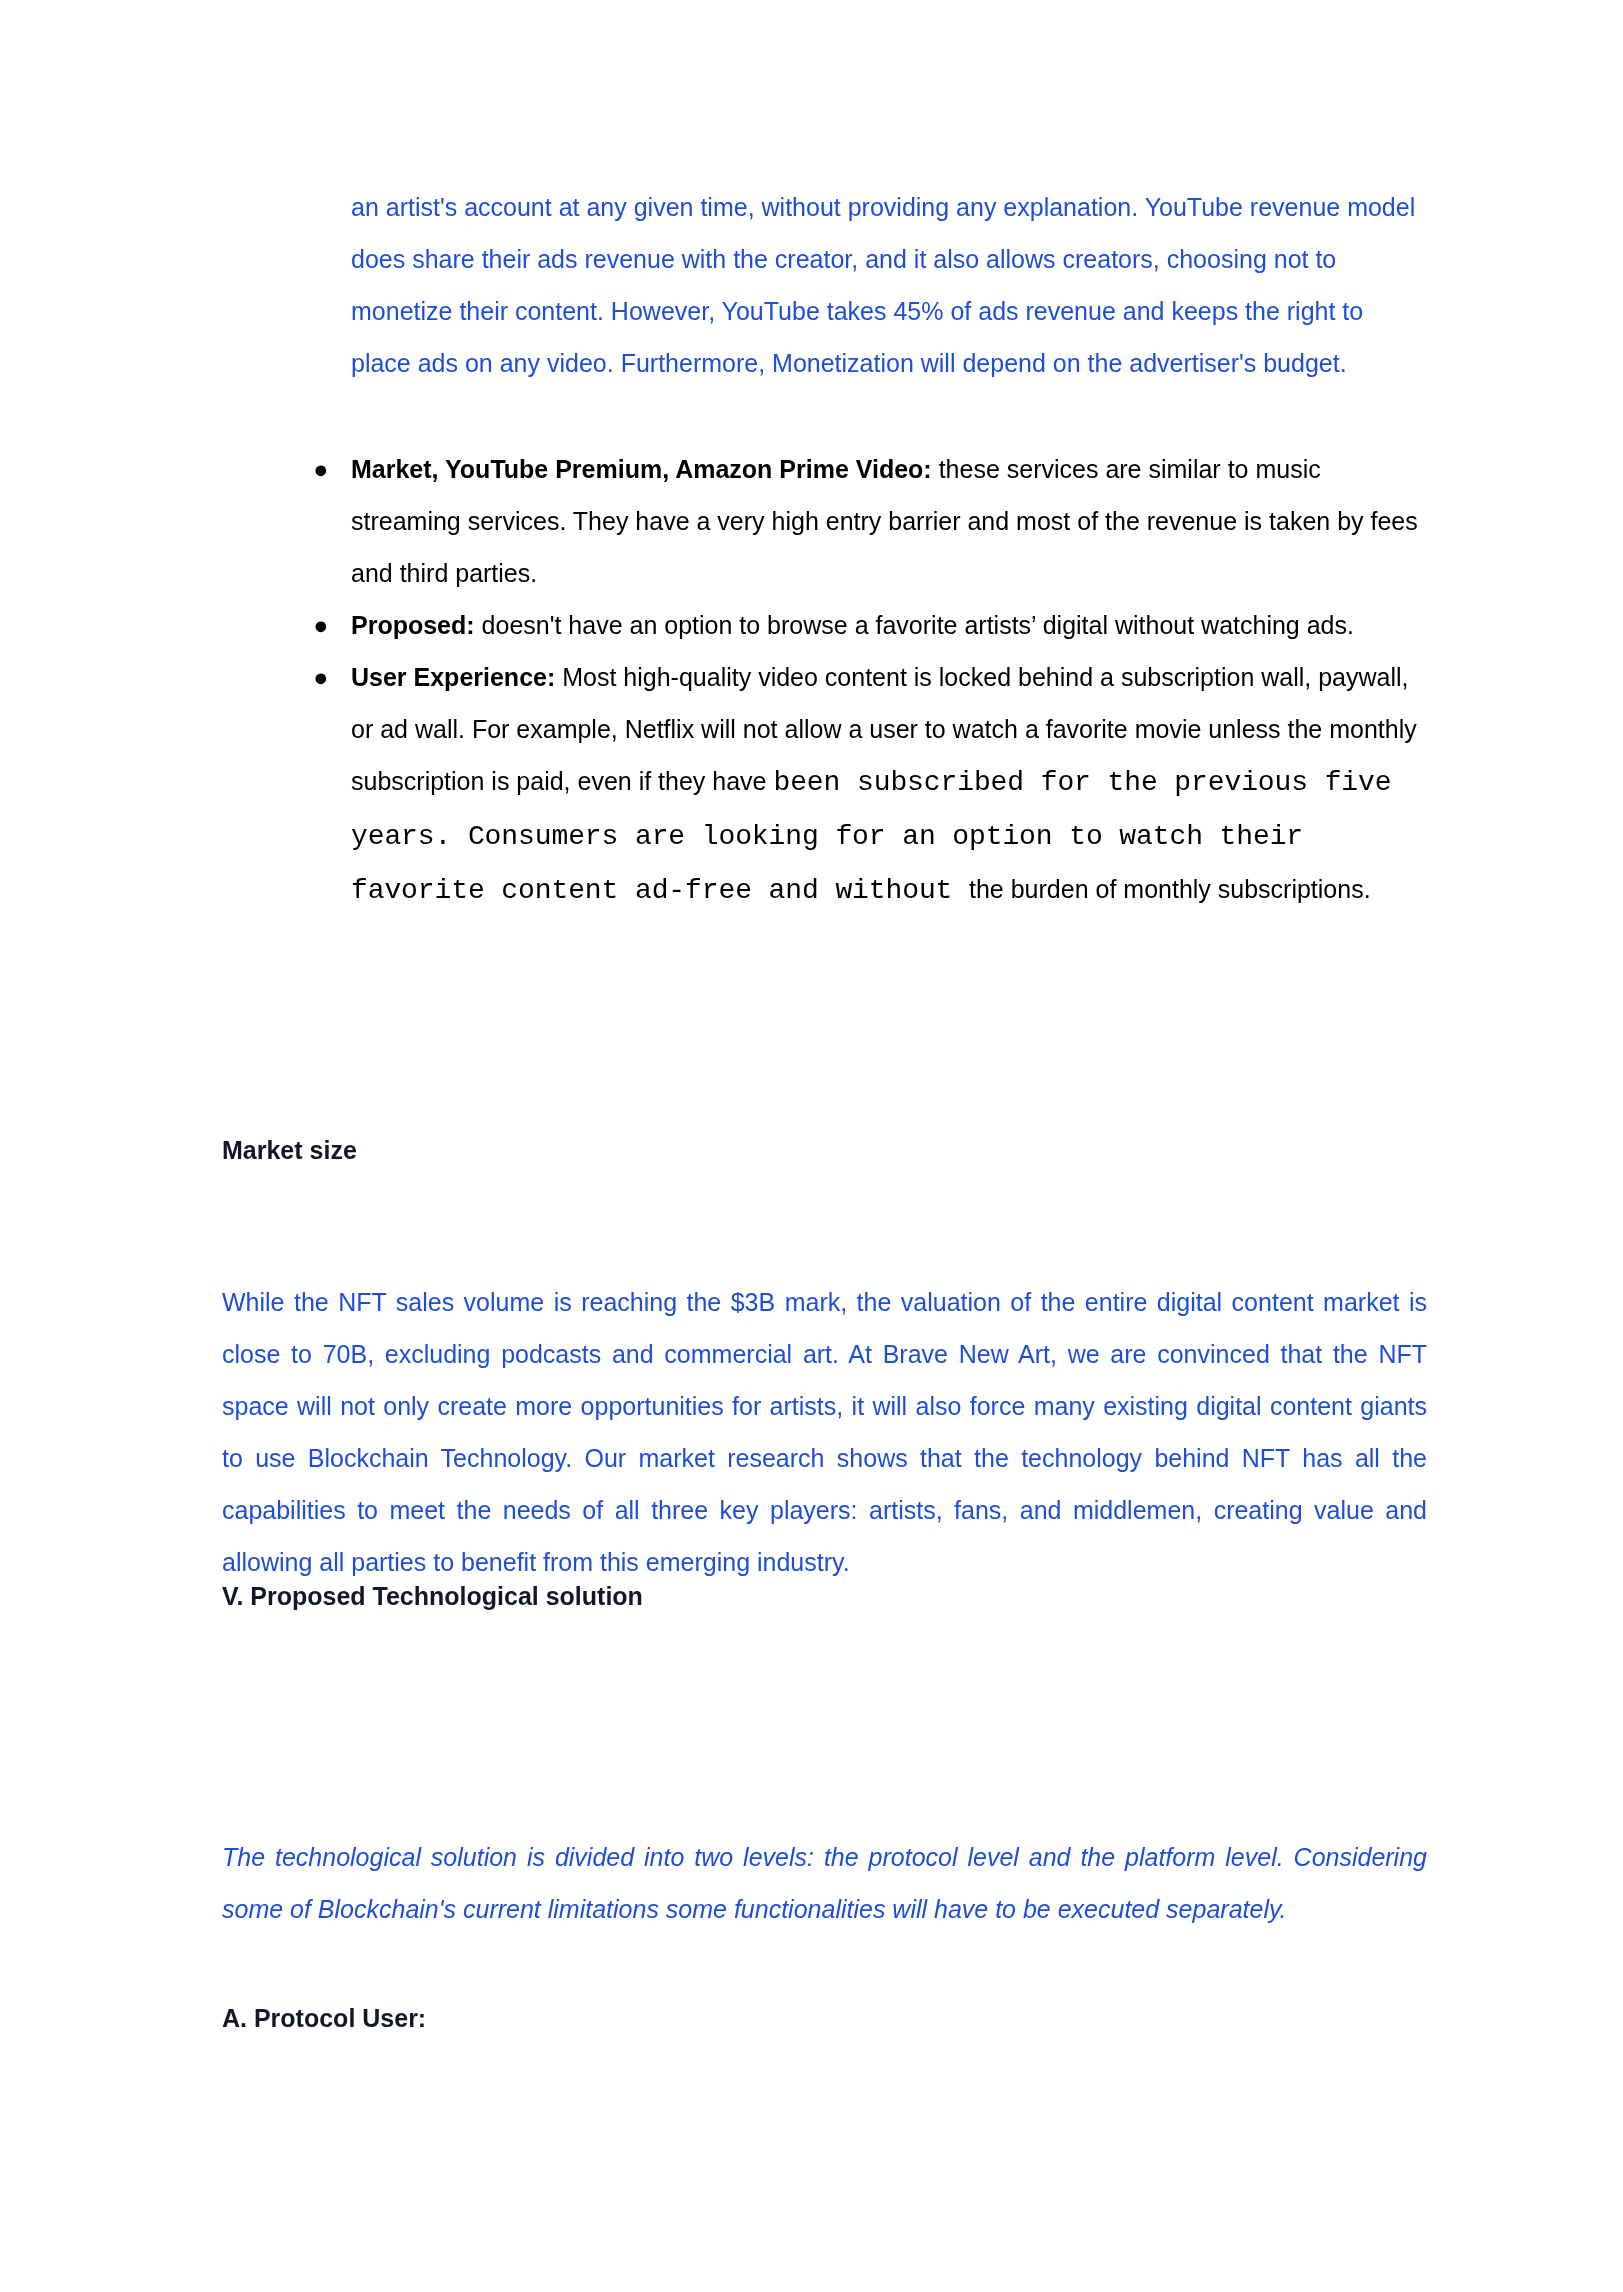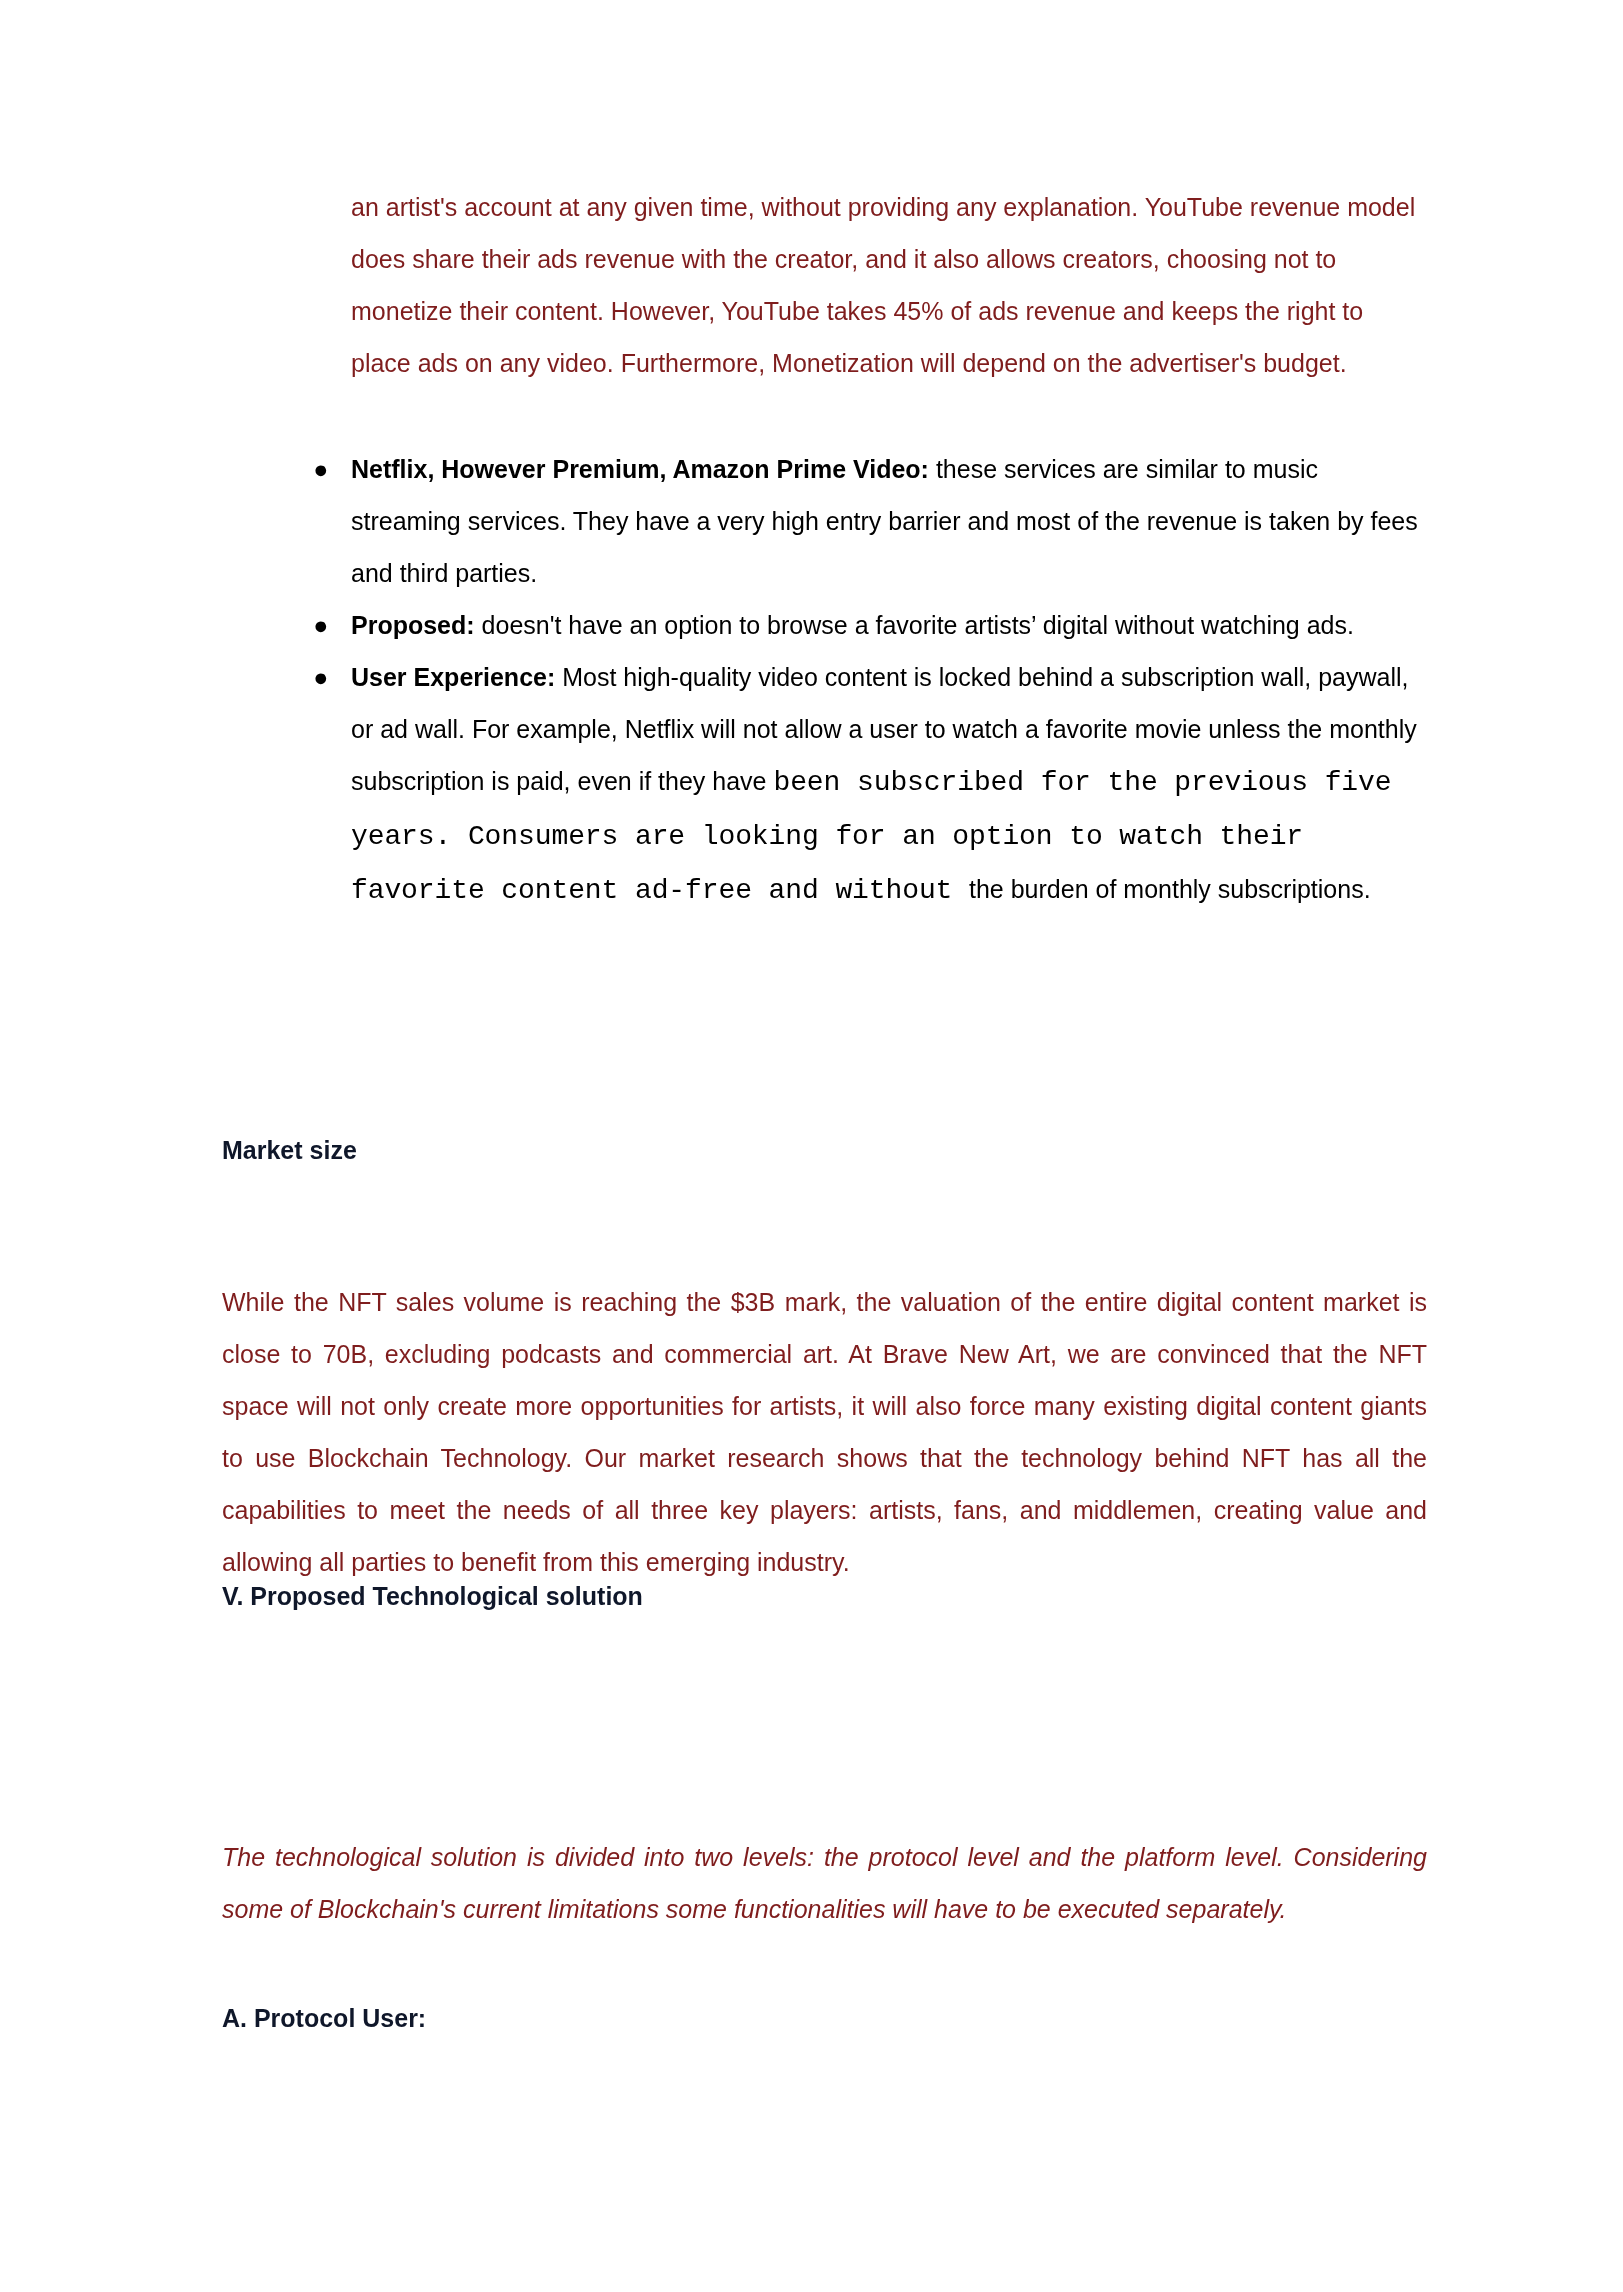--- a/index.html
+++ b/index.html
@@ -30,21 +30,21 @@
     width: 1205px;
   }
 
   
   .para {
     font-size: 25px;
     line-height: 52px;
     text-align: justify;
     text-justify: inter-word;
     margin: 0;
-    color: #7f1d1d;
+    color: #1d4ed8;
   }
 
   
   .cont-para {
     margin-left: 129px;
     width: 1075px;
     text-align: left;
   }
 
   
@@ -102,21 +102,21 @@
   <div class="content">
 
     <div class="blk" style="top:181px;">
       <p class="para cont-para">an artist's account at any given time, without providing any explanation. YouTube revenue model does share their ads revenue with the creator, and it also allows creators, choosing not to monetize their content. However, YouTube takes 45% of ads revenue and keeps the right to place ads on any video. Furthermore, Monetization will depend on the advertiser's budget.</p>
     </div>
 
     <ul class="list blk" style="top:443px;">
 
       <li class="list-item">
         <span class="bullet">●</span>
-        <span class="lead">Netflix, However Premium, Amazon Prime Video:</span><span> these services are similar to music streaming services. They have a very high entry barrier and most of the revenue is taken by fees and third parties.</span>
+        <span class="lead">Market, YouTube Premium, Amazon Prime Video:</span><span> these services are similar to music streaming services. They have a very high entry barrier and most of the revenue is taken by fees and third parties.</span>
       </li>
 
       <li class="list-item">
         <span class="bullet">●</span>
         <span class="lead">Proposed:</span><span> doesn't have an option to browse a favorite artists’ digital without watching ads.</span>
       </li>
 
       <li class="list-item">
         <span class="bullet">●</span>
         <span class="lead">User Experience:</span><span> Most high-quality video content is locked behind a subscription wall, paywall, or ad wall. For example, Netflix will not allow a user to watch a favorite movie unless the monthly subscription is paid, even if they have </span><span class="variant">been subscribed for the previous five years. Consumers are looking for an option to watch their favorite content ad-free and without </span><span>the burden of monthly subscriptions.</span>

